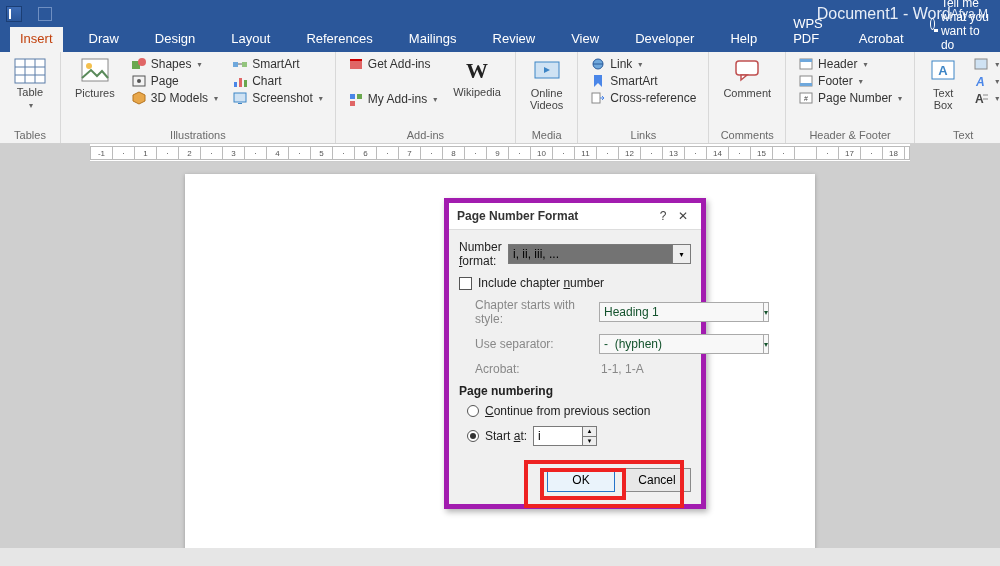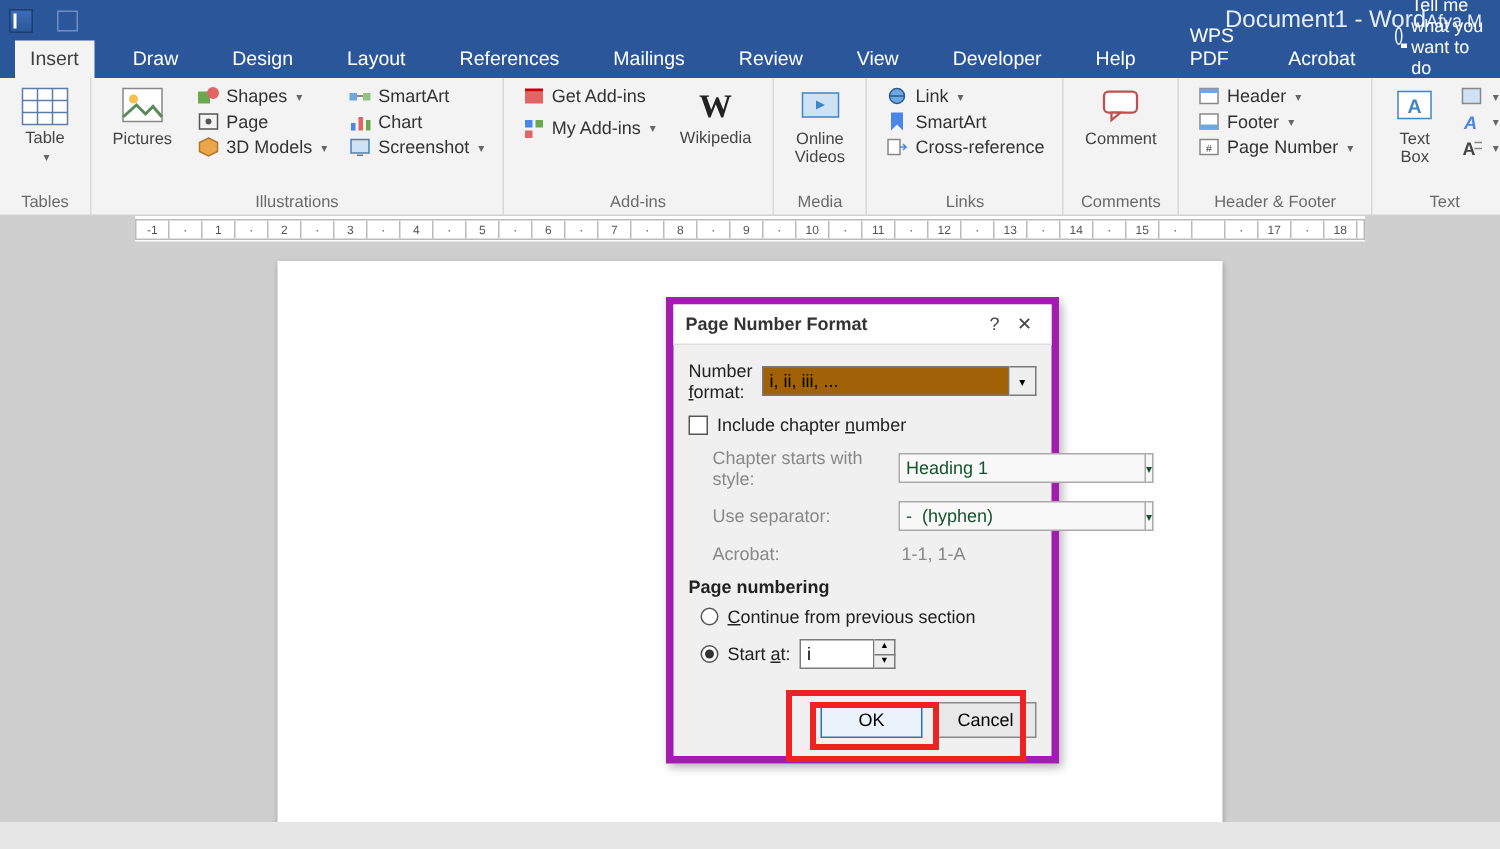--- a/index.html
+++ b/index.html
@@ -6,21 +6,21 @@
   body { font-family: "Segoe UI", Tahoma, sans-serif; font-size: 12px; background: #e6e6e6; width: 1000px; height: 566px; overflow: hidden; }
   .titlebar { background: #2b579a; color: #fff; height: 28px; display: flex; align-items: center; padding: 0 6px; font-size: 12px; }
   .titlebar .title-center { flex: 1; text-align: right; color: #e8eef7; font-size: 16px; }
   .titlebar .user { color: #e8eef7; padding-right: 6px; }
   .word-icon { width: 16px; height: 16px; background: linear-gradient(#3d6cb5,#2b579a); border: 1px solid #1b3e74; margin-right: 8px; position: relative; }
   .word-icon::after { content: ""; position: absolute; left: 2px; top: 2px; right: 2px; bottom: 2px; border-left: 2px solid #fff; }
   .qat-icon { width: 14px; height: 14px; margin-left: 8px; border: 1px solid #6f8fc2; }
 
   .tabs { background: #2b579a; height: 24px; display: flex; align-items: flex-end; padding-left: 10px; color: #fff; gap: 16px; }
   .tab { padding: 4px 10px 6px; font-size: 13px; cursor: pointer; }
-  .tab.active { background: #f3f3f3; color: #404040; }
+  .tab.active { background: #f3f3f3; color: #c2410c; }
   .tell-me { margin-left: auto; display: flex; align-items: center; padding-right: 10px; font-size: 12px; gap: 6px; }
   .bulb { width: 12px; height: 12px; border: 1.5px solid #fff; border-radius: 50%; position: relative; }
   .bulb::after { content: ""; position: absolute; bottom: -3px; left: 3px; width: 4px; height: 3px; background: #fff; }
 
   .ribbon { background: #f3f3f3; border-bottom: 1px solid #d0d0d0; height: 92px; display: flex; }
   .group { border-right: 1px solid #d8d8d8; padding: 4px 10px 2px; display: flex; flex-direction: column; justify-content: space-between; }
   .group-label { text-align: center; color: #6a6a6a; font-size: 11px; padding-top: 2px; }
   .group-body { display: flex; align-items: flex-start; gap: 10px; flex: 1; }
   .big-btn { text-align: center; padding: 2px 4px; cursor: pointer; }
   .big-btn .caption { font-size: 11px; color: #444; margin-top: 2px; }
@@ -43,21 +43,21 @@
 
   .dialog { position: absolute; left: 444px; top: 198px; width: 262px; background: #f0f0f0; border: 5px solid #a21caf; box-shadow: 2px 3px 6px rgba(0,0,0,0.3); }
   .dlg-title { display: flex; align-items: center; padding: 6px 8px; font-size: 12px; font-weight: 600; color: #333; background: #fff; border-bottom: 1px solid #ddd; }
   .dlg-title .sp { flex: 1; }
   .dlg-title .help, .dlg-title .close { width: 20px; text-align: center; cursor: pointer; color: #444; font-weight: normal; }
   .dlg-body { padding: 10px 10px 6px; }
   .row { display: flex; align-items: center; gap: 6px; margin-bottom: 8px; font-size: 12px; }
   .row label { color: #222; }
   .row label u { text-decoration: underline; }
   .sel { flex: 1; display: flex; }
-  .sel input { flex: 1; height: 20px; border: 1px solid #7a7a7a; padding: 0 4px; font-size: 12px; background: #a16207; }
+  .sel input { flex: 1; height: 20px; border: 1px solid #7a7a7a; padding: 0 4px; font-size: 12px; background: #737373; }
   .sel .drop { width: 18px; height: 20px; border: 1px solid #7a7a7a; border-left: none; background: #eee; display: flex; align-items: center; justify-content: center; font-size: 8px; cursor: pointer; }
   .chk { width: 13px; height: 13px; border: 1px solid #555; background: #fff; }
   .indent { padding-left: 16px; }
   .indent .row label { color: #888; }
   .indent .sel input, .indent .sel .drop { color: #14532d; border-color: #aaa; background: #f8f8f8; }
   .section-label { font-size: 12px; font-weight: 600; color: #222; margin: 6px 0 6px; }
   .radio { width: 12px; height: 12px; border: 1px solid #555; border-radius: 50%; background: #fff; display: inline-flex; align-items: center; justify-content: center; }
   .radio.checked::after { content: ""; width: 6px; height: 6px; background: #333; border-radius: 50%; }
   .spinner { display: flex; }
   .spinner input { width: 50px; height: 20px; border: 1px solid #7a7a7a; padding: 0 4px; font-size: 12px; }
@@ -186,21 +186,21 @@
   <div class="group">
     <div class="group-body">
       <div class="stack">
         <div class="small-row">
           <svg width="16" height="14" viewBox="0 0 16 14">
               <rect x="2" y="4" width="12" height="8" fill="#e06666"></rect>
               <rect x="2" y="2" width="12" height="2" fill="#cc0000"></rect>
             </svg>
           <span>Get Add-ins</span>
         </div>
-        <div class="small-row" style="margin-top:4px">
+        <div class="small-row" style="margin-top:18px">
           <svg width="16" height="14" viewBox="0 0 16 14">
               <rect x="2" y="2" width="5" height="5" fill="#4a86e8"></rect>
               <rect x="9" y="2" width="5" height="5" fill="#6aa84f"></rect>
               <rect x="2" y="9" width="5" height="5" fill="#e06666"></rect>
             </svg>
           <span>My Add-ins</span>
             <span class="chev">▾</span>
         </div>
       </div>
       <div class="big-btn">

